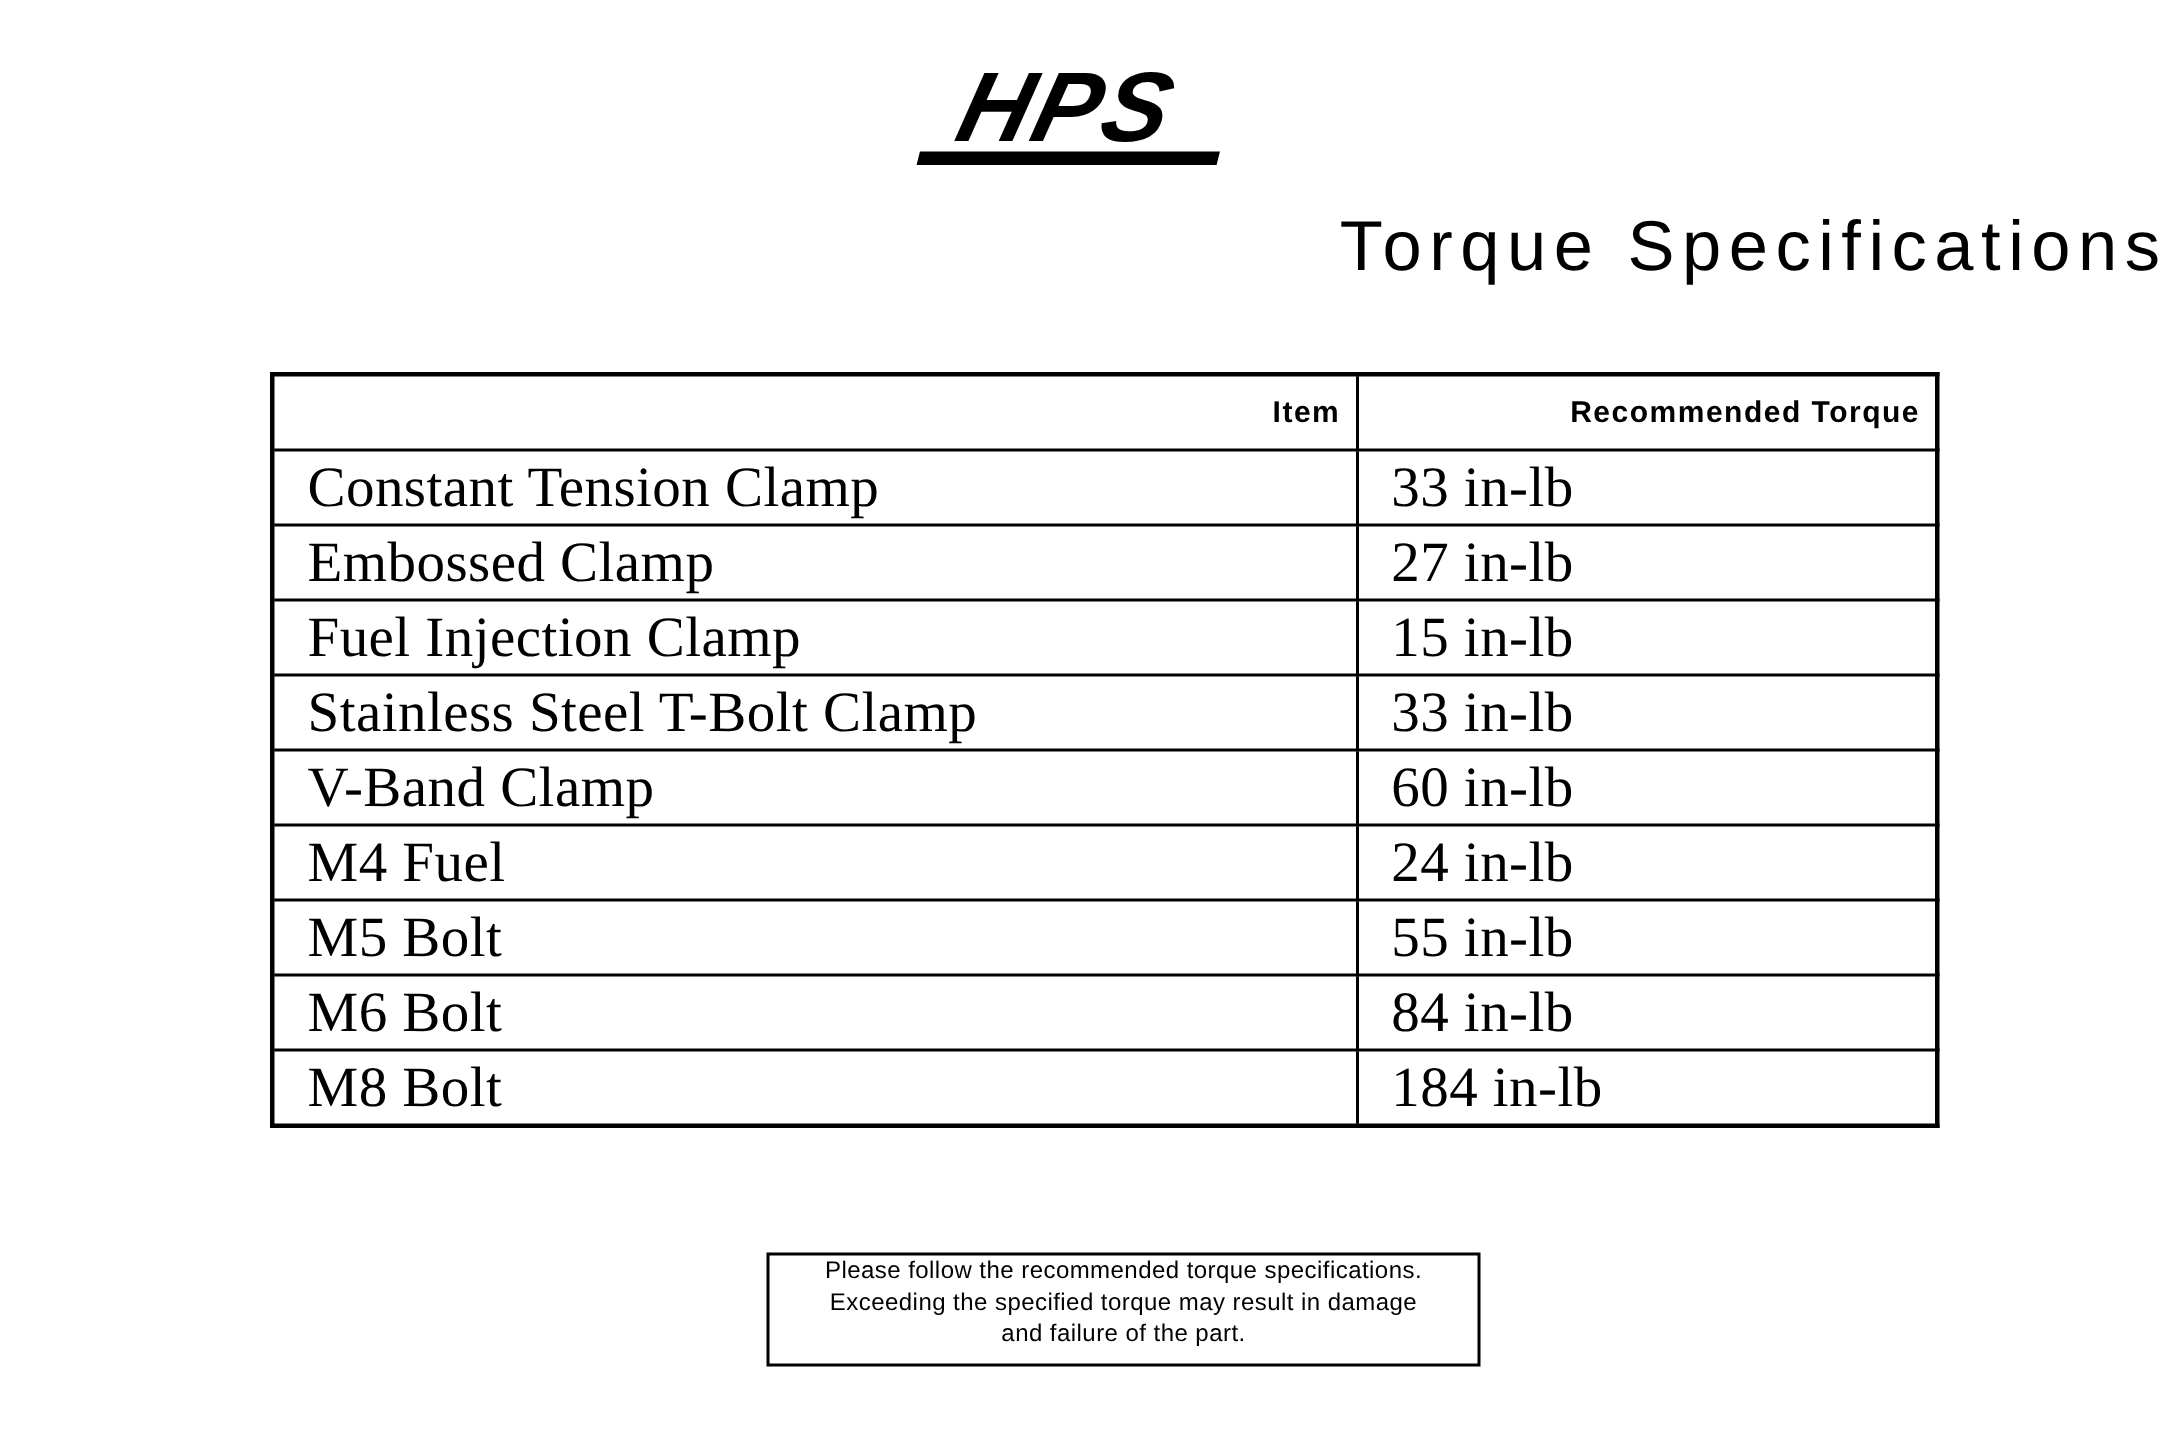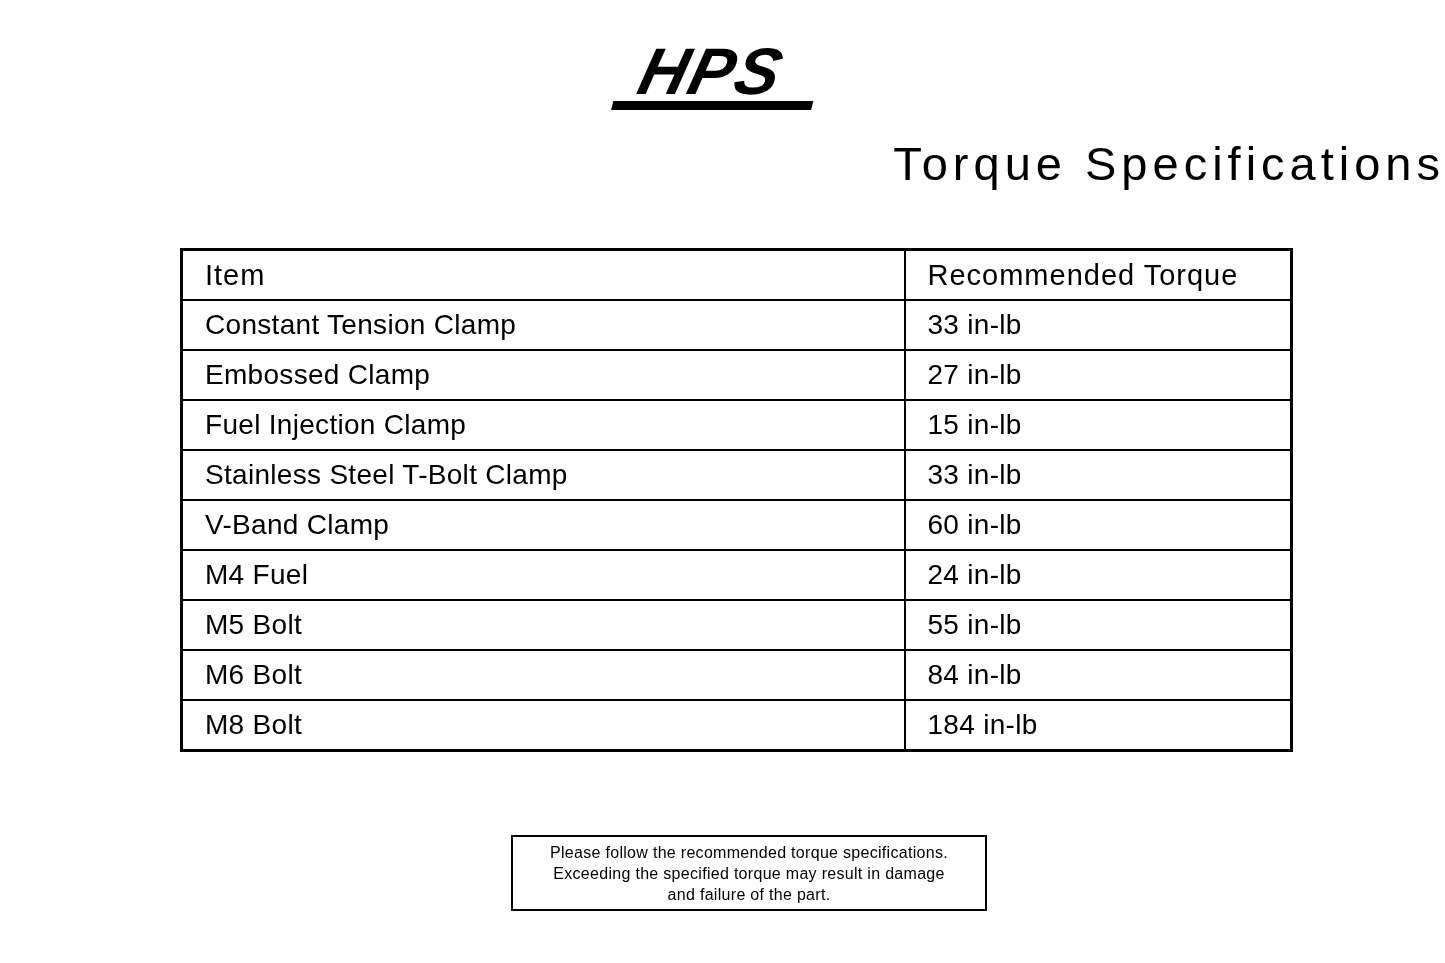--- a/index.html
+++ b/index.html
@@ -42,41 +42,43 @@
   .spec-table th, .spec-table td {
     border: 2px solid #000000;
     height: 48px;
     padding: 0 10px 0 22px;
     text-align: left;
     vertical-align: middle;
     white-space: nowrap;
     overflow: hidden;
   }
   .spec-table th {
-    font-size: 29px;
-    font-weight: normal;
+    font-size: 20px;
+    font-weight: bold;
     letter-spacing: 1px;
+    text-align: right;
   }
   .spec-table td {
-    font-size: 28px;
+    font-size: 38px;
     font-weight: 400;
     letter-spacing: 0.3px;
+    font-family: Liberation Serif, serif;
   }
   .col-item  { width: 723px; }
   .col-torque{ width: 387px; }
 
   .note-box {
     position: absolute;
     left: 511px; top: 835px;
     width: 476px; height: 76px;
     box-sizing: border-box;
     border: 2px solid #000000;
     display: flex;
     flex-direction: column;
-    justify-content: center;
+    justify-content: flex-start;
     align-items: center;
     text-align: center;
     font-size: 16px;
     letter-spacing: 0.3px;
     line-height: 21px;
   }
 </style>
 </head>
 <body>
 

